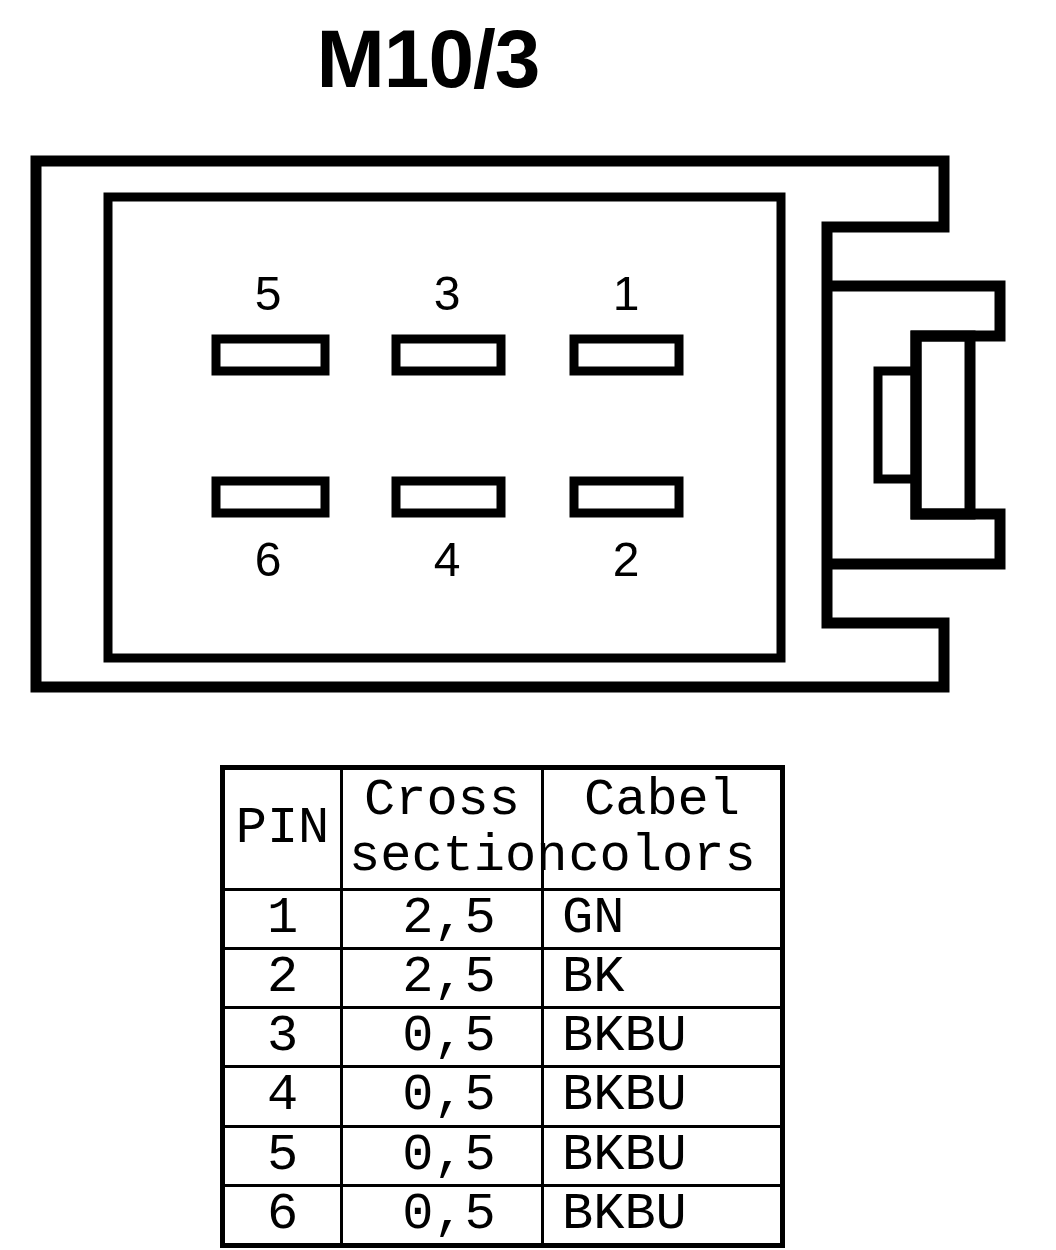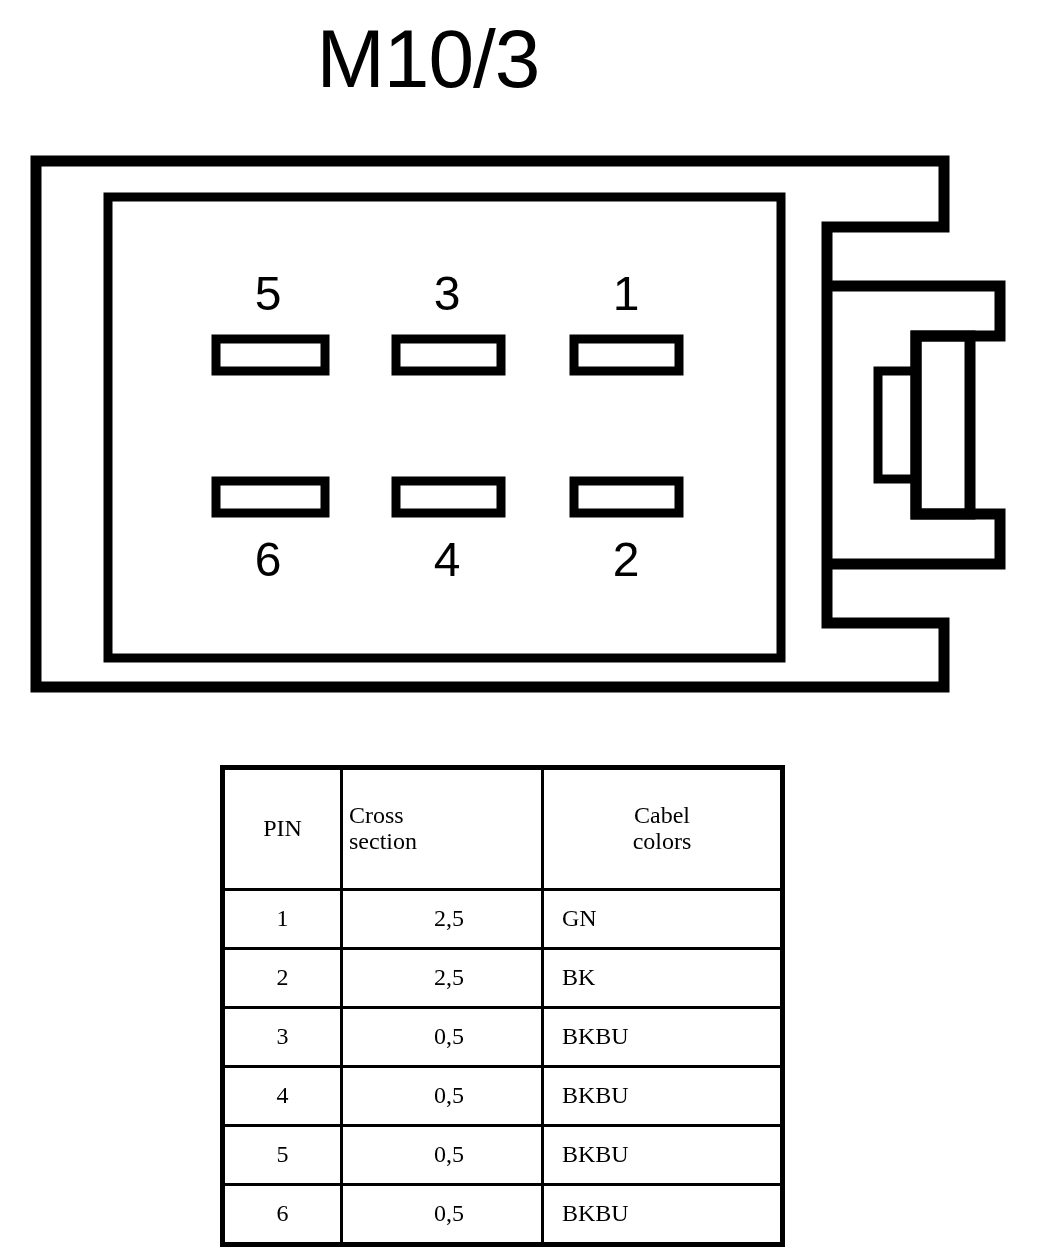--- a/index.html
+++ b/index.html
@@ -24,21 +24,21 @@
   }
 
   
   #title {
     position: absolute;
     left: 0;
     top: 18px;
     width: 856px;
     text-align: center;
     font-size: 82px;
-    font-weight: normal;
+    font-weight: bold;
     letter-spacing: -1px;
     line-height: 1;
     font-family: "Liberation Sans", sans-serif;
   }
 
   
   #connector-svg {
     position: absolute;
     left: 0;
     top: 140px;
@@ -76,33 +76,33 @@
     border: 5px solid #000;
     background: #ffffff;
   }
   #pin-table col.c-pin   { width: 119px; }
   #pin-table col.c-cross { width: 201px; }
   #pin-table col.c-color { width: 240px; }
 
   #pin-table th, #pin-table td {
     border: 3px solid #000;
     font-weight: normal;
-    font-size: 24px;
+    font-size: 52px;
     line-height: 1.08;
-    font-family: Liberation Serif, serif;
+    font-family: Liberation Mono, monospace;
     padding: 0;
   }
   #pin-table thead th {
     height: 118px;
     vertical-align: middle;
     text-align: center;
     padding: 0 6px;
   }
   #pin-table thead th.h-pin   { text-align: center; }
-  #pin-table thead th.h-cross { text-align: left; }
+  #pin-table thead th.h-cross { text-align: center; }
   #pin-table thead th.h-color { }
 
   #pin-table tbody td {
     height: 56px;
     vertical-align: middle;
   }
   #pin-table td.td-pin   { text-align: center; }
   #pin-table td.td-cross { text-align: center; padding-left: 14px; }
   #pin-table td.td-color { text-align: left; padding-left: 18px; }
 </style>

